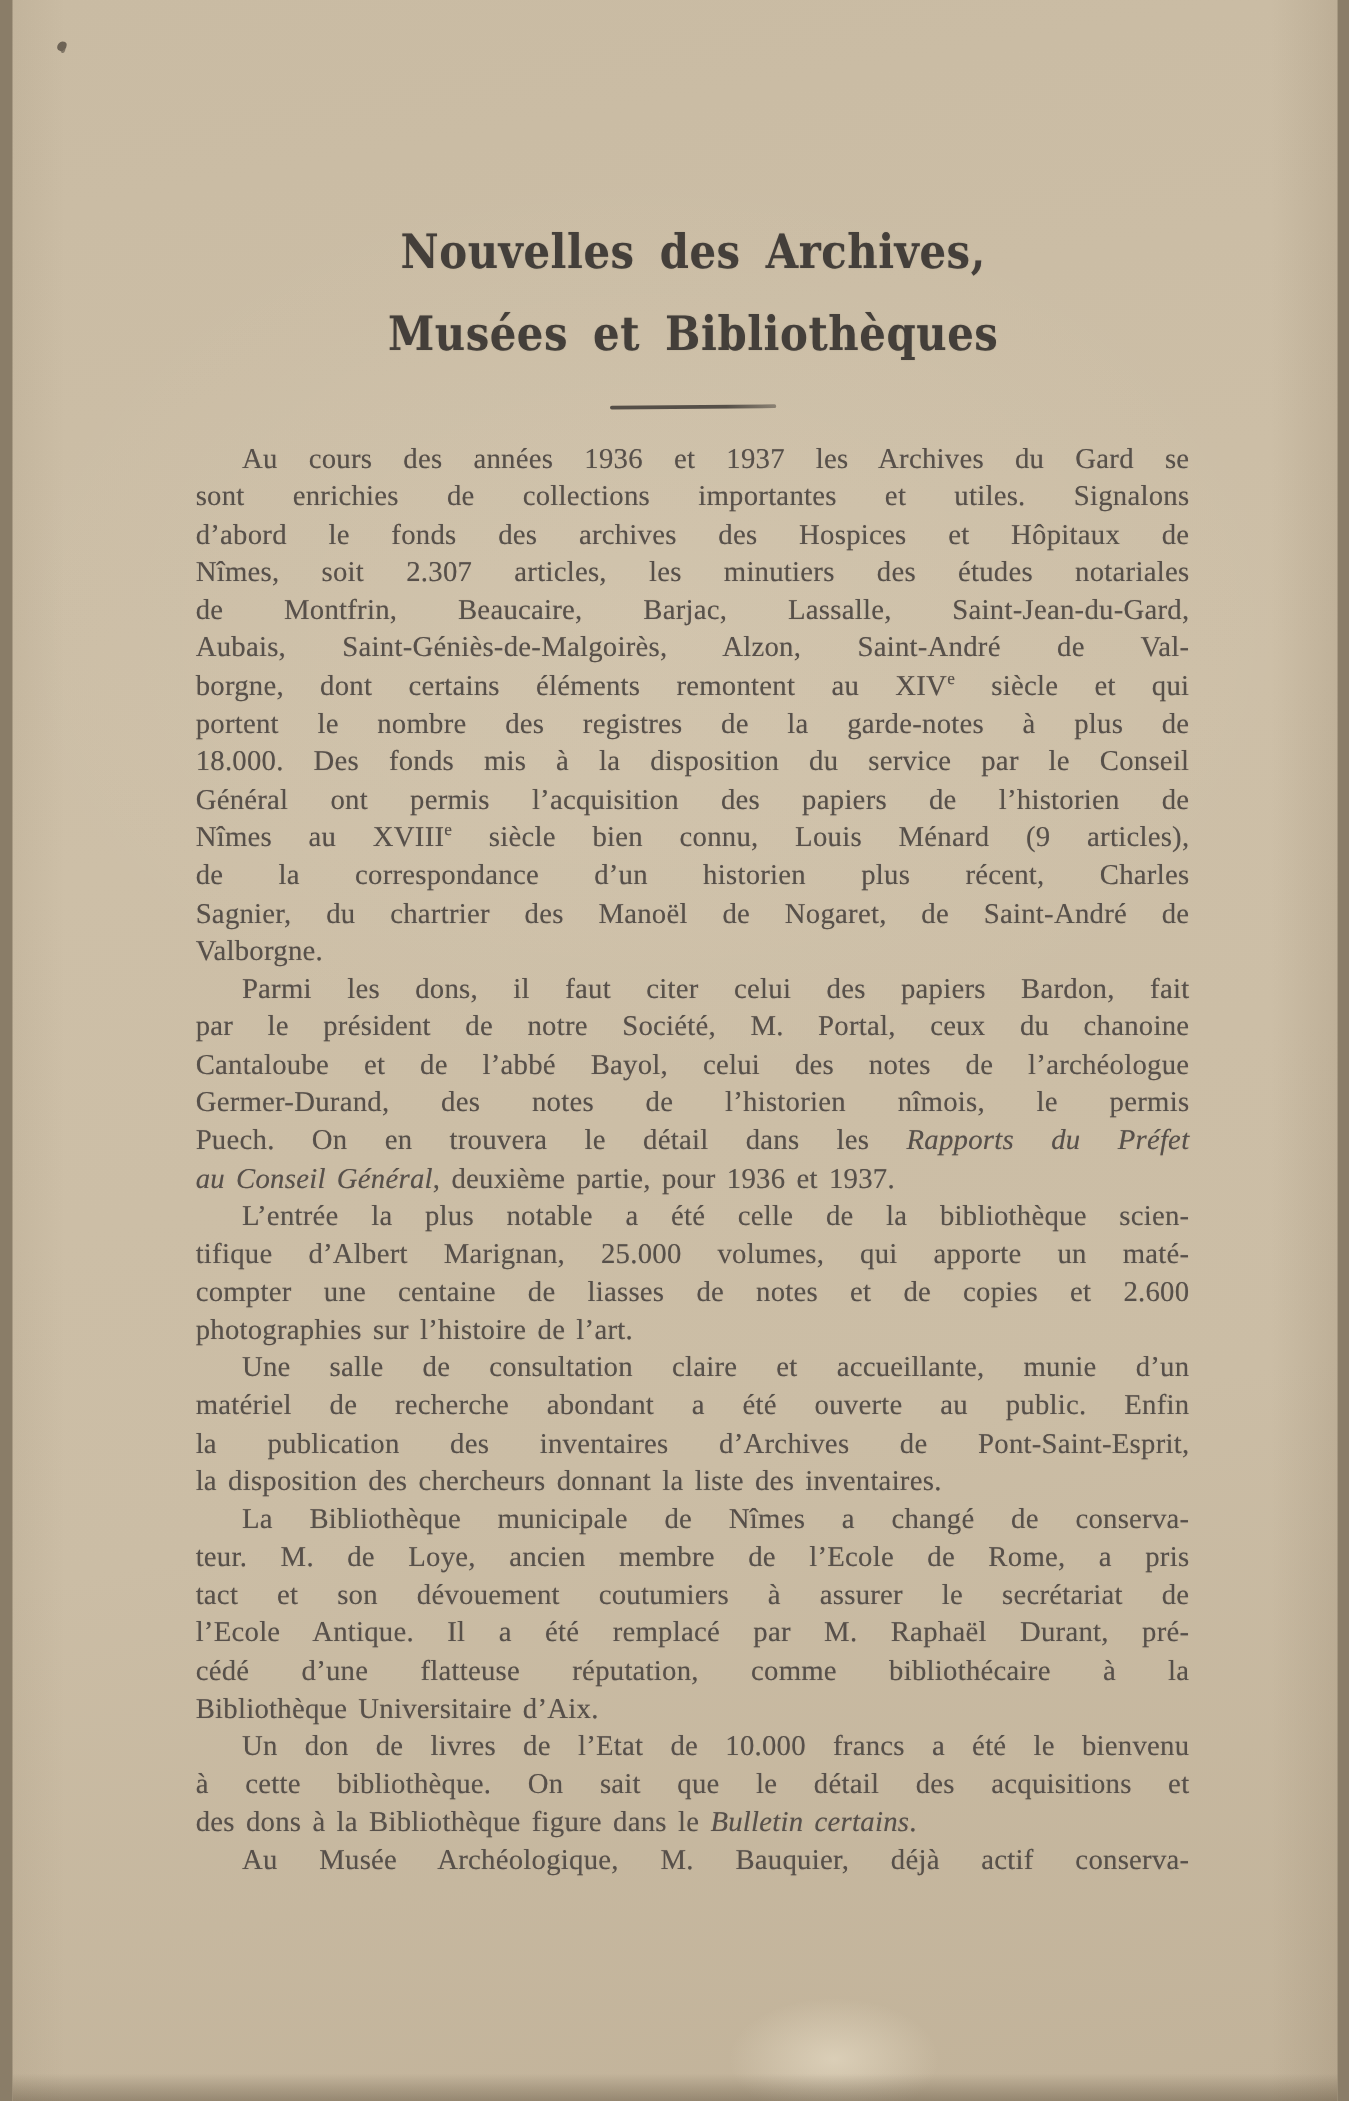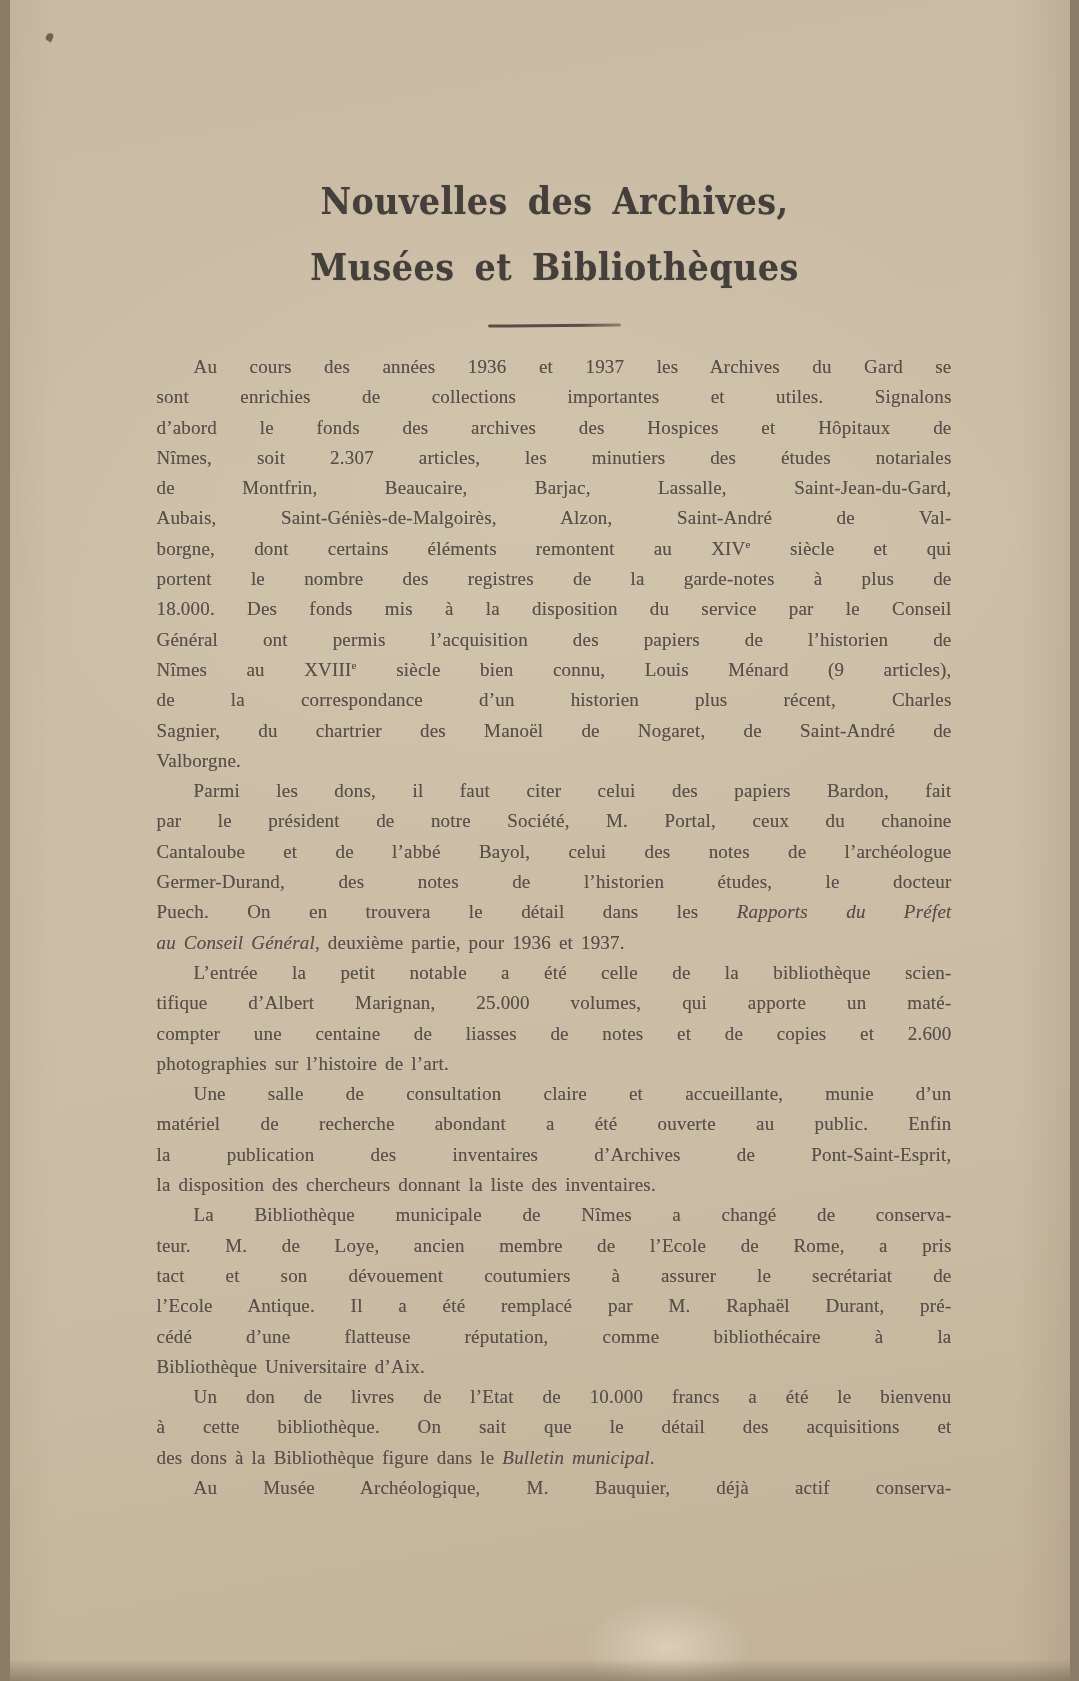--- a/index.html
+++ b/index.html
@@ -50,21 +50,21 @@
   }
   .title-line.second{margin-top:24px;}
   .title-divider{
     width:133px;height:3px;margin:36px auto 0;
     background:linear-gradient(to right, var(--divider) 70%, rgba(85,79,72,0.55));
     transform:rotate(-0.5deg);border-radius:2px;
   }
   .body-text{
     position:absolute;left:147px;top:352px;width:795px;
     color:var(--ink);
-    font-size:19px;line-height:30.3px;
+    font-size:23px;line-height:30.3px;
     letter-spacing:0.2px;word-spacing:3px;
     text-shadow:0 0 0.6px rgba(87,80,74,0.5);
   }
   .paragraph{margin:0;}
   .line{text-align:left;}
   .line.just{text-align:justify;text-align-last:justify;}
   .line.indent{text-indent:37px;}
   .line .it{font-style:italic;text-align:right;}
   .line sup{font-size:60%;line-height:0;}
 </style>
@@ -94,26 +94,26 @@
         <div class="line just"><span>Général ont permis l’acquisition des papiers de l’historien de</span></div>
         <div class="line just"><span>Nîmes au XVIII</span><sup>e</sup><span> siècle bien connu, Louis Ménard (9 articles),</span></div>
         <div class="line just"><span>de la correspondance d’un historien plus récent, Charles</span></div>
         <div class="line just"><span>Sagnier, du chartrier des Manoël de Nogaret, de Saint-André de</span></div>
         <div class="line"><span>Valborgne.</span></div>
       </div>
       <div class="paragraph">
         <div class="line just indent"><span>Parmi les dons, il faut citer celui des papiers Bardon, fait</span></div>
         <div class="line just"><span>par le président de notre Société, M. Portal, ceux du chanoine</span></div>
         <div class="line just"><span>Cantaloube et de l’abbé Bayol, celui des notes de l’archéologue</span></div>
-        <div class="line just"><span>Germer-Durand, des notes de l’historien études, le docteur</span></div>
+        <div class="line just"><span>Germer-Durand, des notes de l’historien nîmois, le permis</span></div>
         <div class="line just"><span>Puech. On en trouvera le détail dans les </span><span class="it">Rapports du Préfet</span></div>
         <div class="line"><span class="it">au Conseil Général</span><span>, deuxième partie, pour 1936 et 1937.</span></div>
       </div>
       <div class="paragraph">
-        <div class="line just indent"><span>L’entrée la petit notable a été celle de la bibliothèque scien-</span></div>
+        <div class="line just indent"><span>L’entrée la plus notable a été celle de la bibliothèque scien-</span></div>
         <div class="line just"><span>tifique d’Albert Marignan, 25.000 volumes, qui apporte un maté-</span></div>
         <div class="line just"><span>compter une centaine de liasses de notes et de copies et 2.600</span></div>
         <div class="line"><span>photographies sur l’histoire de l’art.</span></div>
       </div>
       <div class="paragraph">
         <div class="line just indent"><span>Une salle de consultation claire et accueillante, munie d’un</span></div>
         <div class="line just"><span>matériel de recherche abondant a été ouverte au public. Enfin</span></div>
         <div class="line just"><span>la publication des inventaires d’Archives de Pont-Saint-Esprit,</span></div>
         <div class="line"><span>la disposition des chercheurs donnant la liste des inventaires.</span></div>
       </div>
@@ -121,19 +121,19 @@
         <div class="line just indent"><span>La Bibliothèque municipale de Nîmes a changé de conserva-</span></div>
         <div class="line just"><span>teur. M. de Loye, ancien membre de l’Ecole de Rome, a pris</span></div>
         <div class="line just"><span>tact et son dévouement coutumiers à assurer le secrétariat de</span></div>
         <div class="line just"><span>l’Ecole Antique. Il a été remplacé par M. Raphaël Durant, pré-</span></div>
         <div class="line just"><span>cédé d’une flatteuse réputation,  comme bibliothécaire à la</span></div>
         <div class="line"><span>Bibliothèque Universitaire d’Aix.</span></div>
       </div>
       <div class="paragraph">
         <div class="line just indent"><span>Un don de livres de l’Etat de 10.000 francs a été le bienvenu</span></div>
         <div class="line just"><span>à cette bibliothèque. On sait que le détail des acquisitions et</span></div>
-        <div class="line"><span>des dons à la Bibliothèque figure dans le </span><span class="it">Bulletin municipal</span><span>.</span></div>
+        <div class="line"><span>des dons à la Bibliothèque figure dans le </span><span class="it">Bulletin certains</span><span>.</span></div>
       </div>
       <div class="paragraph">
         <div class="line just indent"><span>Au Musée Archéologique, M. Bauquier, déjà actif conserva-</span></div>
       </div>
     </div>
 </div>
 
 </body></html>

